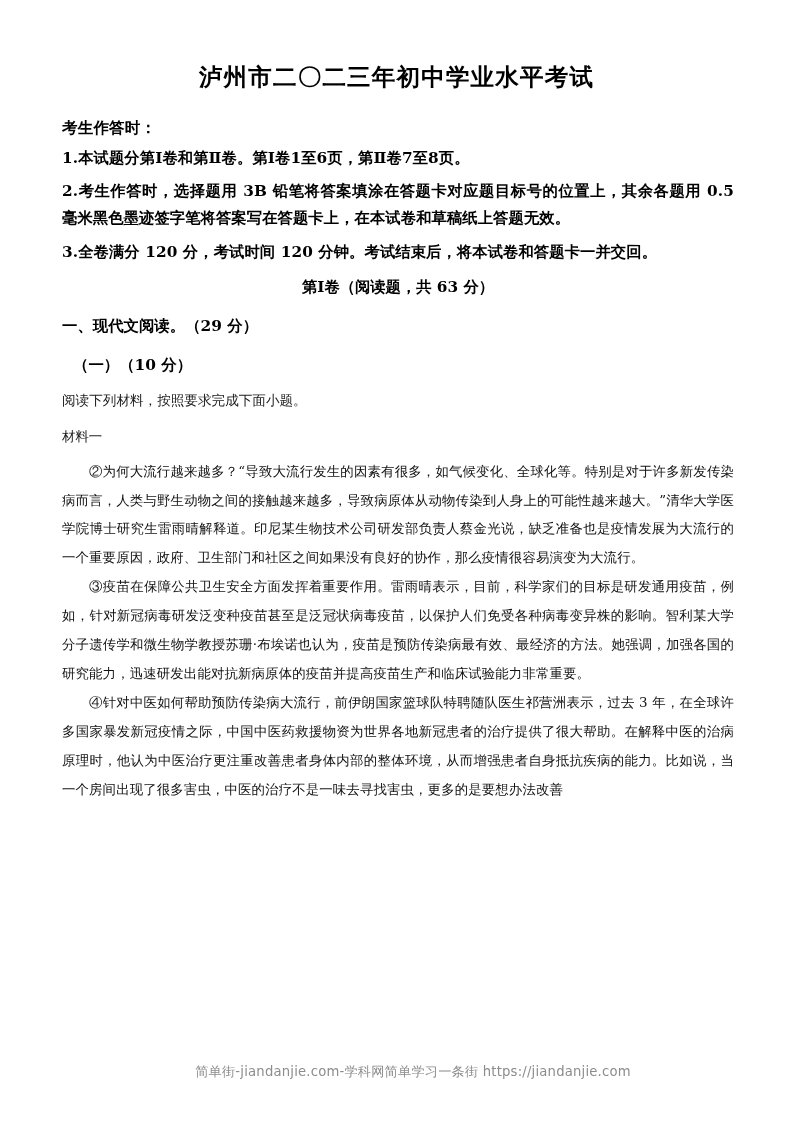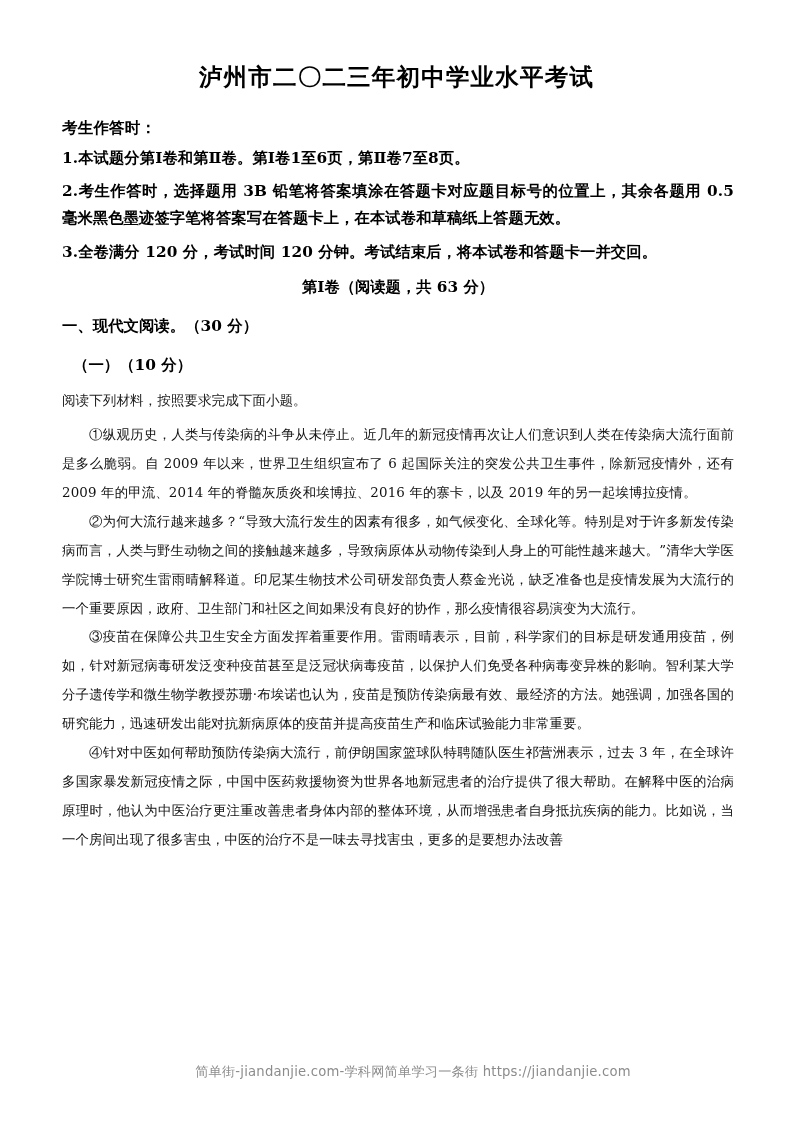--- a/index.html
+++ b/index.html
@@ -145,29 +145,29 @@
     <div class="notice-head">考生作答时：</div>
 
     <div class="notice-line">1.本试题分第Ⅰ卷和第Ⅱ卷。第Ⅰ卷1至6页，第Ⅱ卷7至8页。</div>
 
     <div class="notice-line">2.考生作答时，选择题用 3B 铅笔将答案填涂在答题卡对应题目标号的位置上，其余各题用 0.5 毫米黑色墨迹签字笔将答案写在答题卡上，在本试卷和草稿纸上答题无效。</div>
 
     <div class="notice-line">3.全卷满分 120 分，考试时间 120 分钟。考试结束后，将本试卷和答题卡一并交回。</div>
 
     <div class="section-center">第Ⅰ卷（阅读题，共 63 分）</div>
 
-    <div class="sec-heading">一、现代文阅读。（30 分）</div>
+    <div class="sec-heading">一、现代文阅读。（29 分）</div>
 
     <div class="sub-heading">（一）（10 分）</div>
 
     <div class="plain-line">阅读下列材料，按照要求完成下面小题。</div>
 
+    <div class="material-label">材料一</div>
 
     <div class="paragraphs" style="margin-top:9px;">
-      <p class="body-para">①纵观历史，人类与传染病的斗争从未停止。近几年的新冠疫情再次让人们意识到人类在传染病大流行面前是多么脆弱。自 2009 年以来，世界卫生组织宣布了 6 起国际关注的突发公共卫生事件，除新冠疫情外，还有 2009 年的甲流、2014 年的脊髓灰质炎和埃博拉、2016 年的寨卡，以及 2019 年的另一起埃博拉疫情。</p>
       <p class="body-para">②为何大流行越来越多？“导致大流行发生的因素有很多，如气候变化、全球化等。特别是对于许多新发传染病而言，人类与野生动物之间的接触越来越多，导致病原体从动物传染到人身上的可能性越来越大。”清华大学医学院博士研究生雷雨晴解释道。印尼某生物技术公司研发部负责人蔡金光说，缺乏准备也是疫情发展为大流行的一个重要原因，政府、卫生部门和社区之间如果没有良好的协作，那么疫情很容易演变为大流行。</p>
       <p class="body-para">③疫苗在保障公共卫生安全方面发挥着重要作用。雷雨晴表示，目前，科学家们的目标是研发通用疫苗，例如，针对新冠病毒研发泛变种疫苗甚至是泛冠状病毒疫苗，以保护人们免受各种病毒变异株的影响。智利某大学分子遗传学和微生物学教授苏珊·布埃诺也认为，疫苗是预防传染病最有效、最经济的方法。她强调，加强各国的研究能力，迅速研发出能对抗新病原体的疫苗并提高疫苗生产和临床试验能力非常重要。</p>
       <p class="body-para">④针对中医如何帮助预防传染病大流行，前伊朗国家篮球队特聘随队医生祁营洲表示，过去 3 年，在全球许多国家暴发新冠疫情之际，中国中医药救援物资为世界各地新冠患者的治疗提供了很大帮助。在解释中医的治病原理时，他认为中医治疗更注重改善患者身体内部的整体环境，从而增强患者自身抵抗疾病的能力。比如说，当一个房间出现了很多害虫，中医的治疗不是一味去寻找害虫，更多的是要想办法改善</p>
     </div>
 
   </div>
 
   <div class="footer">简单街-jiandanjie.com-学科网简单学习一条街 https://jiandanjie.com</div>
 
 </div>

